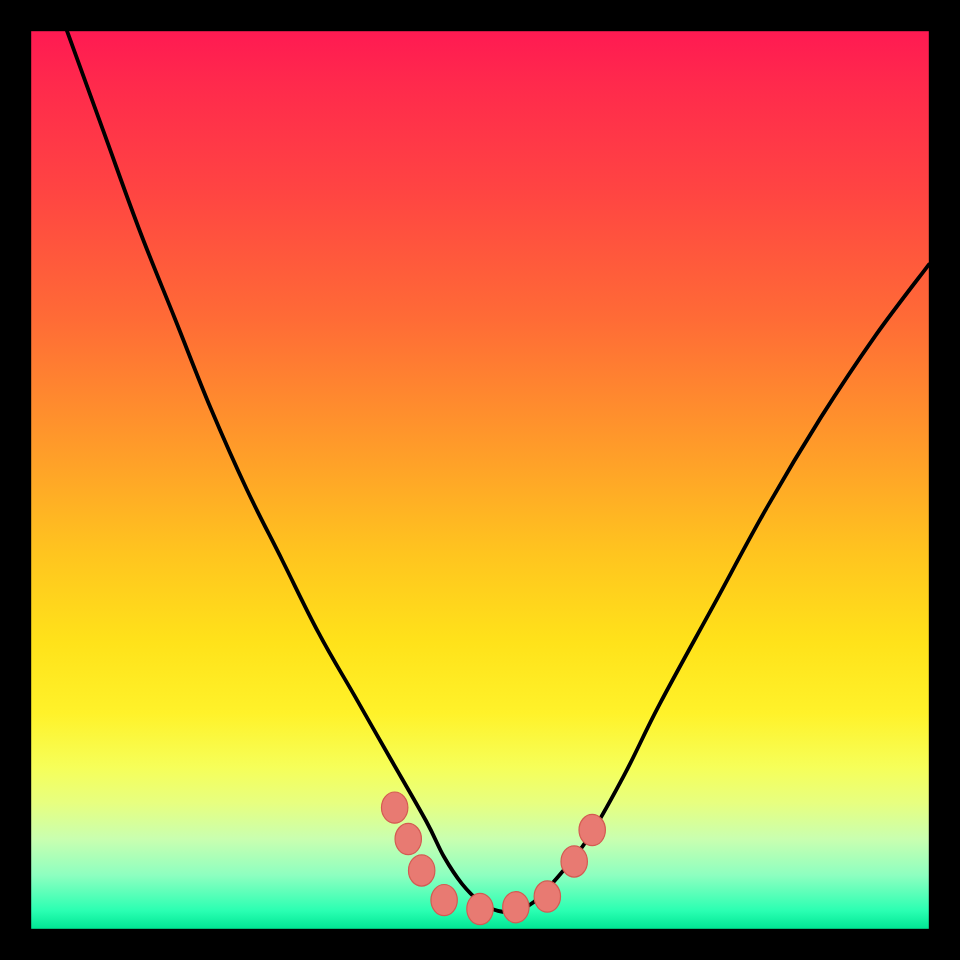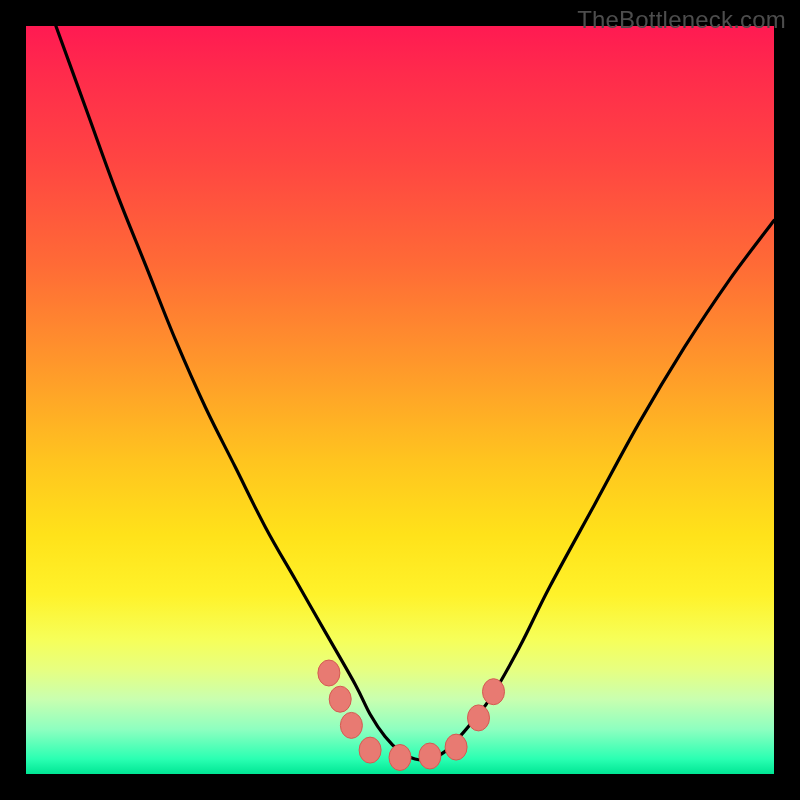--- a/index.html
+++ b/index.html
@@ -75,14 +75,13 @@
           <ellipse cx="344.1" cy="724.1" rx="11" ry="13" fill="#e87a72" stroke="#d45a52" stroke-width="1"></ellipse>
           <ellipse cx="374.0" cy="731.5" rx="11" ry="13" fill="#e87a72" stroke="#d45a52" stroke-width="1"></ellipse>
           <ellipse cx="403.9" cy="730.0" rx="11" ry="13" fill="#e87a72" stroke="#d45a52" stroke-width="1"></ellipse>
           <ellipse cx="430.1" cy="721.1" rx="11" ry="13" fill="#e87a72" stroke="#d45a52" stroke-width="1"></ellipse>
           <ellipse cx="452.5" cy="691.9" rx="11" ry="13" fill="#e87a72" stroke="#d45a52" stroke-width="1"></ellipse>
           <ellipse cx="467.5" cy="665.7" rx="11" ry="13" fill="#e87a72" stroke="#d45a52" stroke-width="1"></ellipse>
         </g>
     </svg>
 
   </div>
-  <div class="watermark">TheBottleneck.com</div>
 </div>
 
 </body></html>

